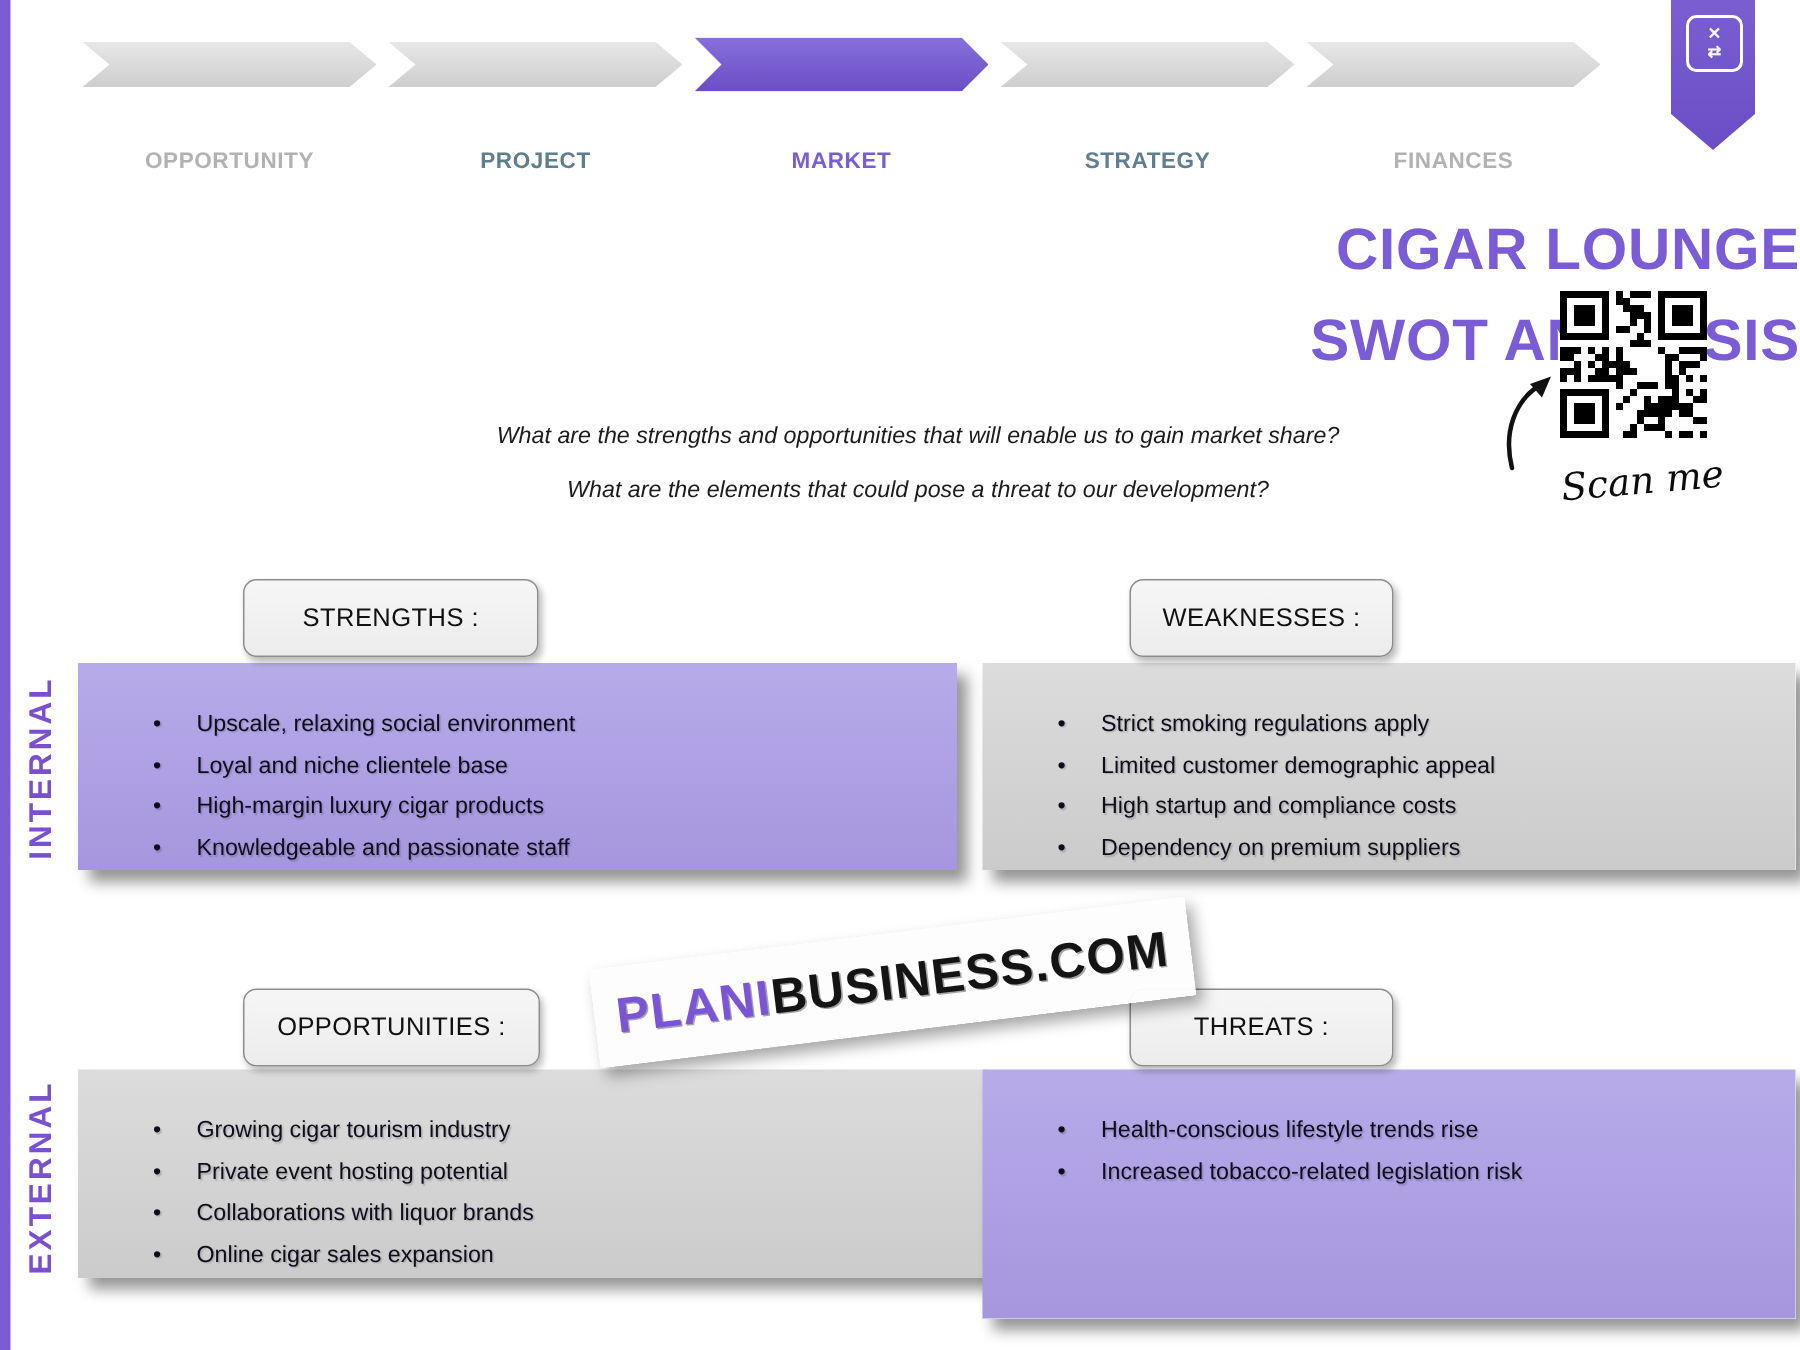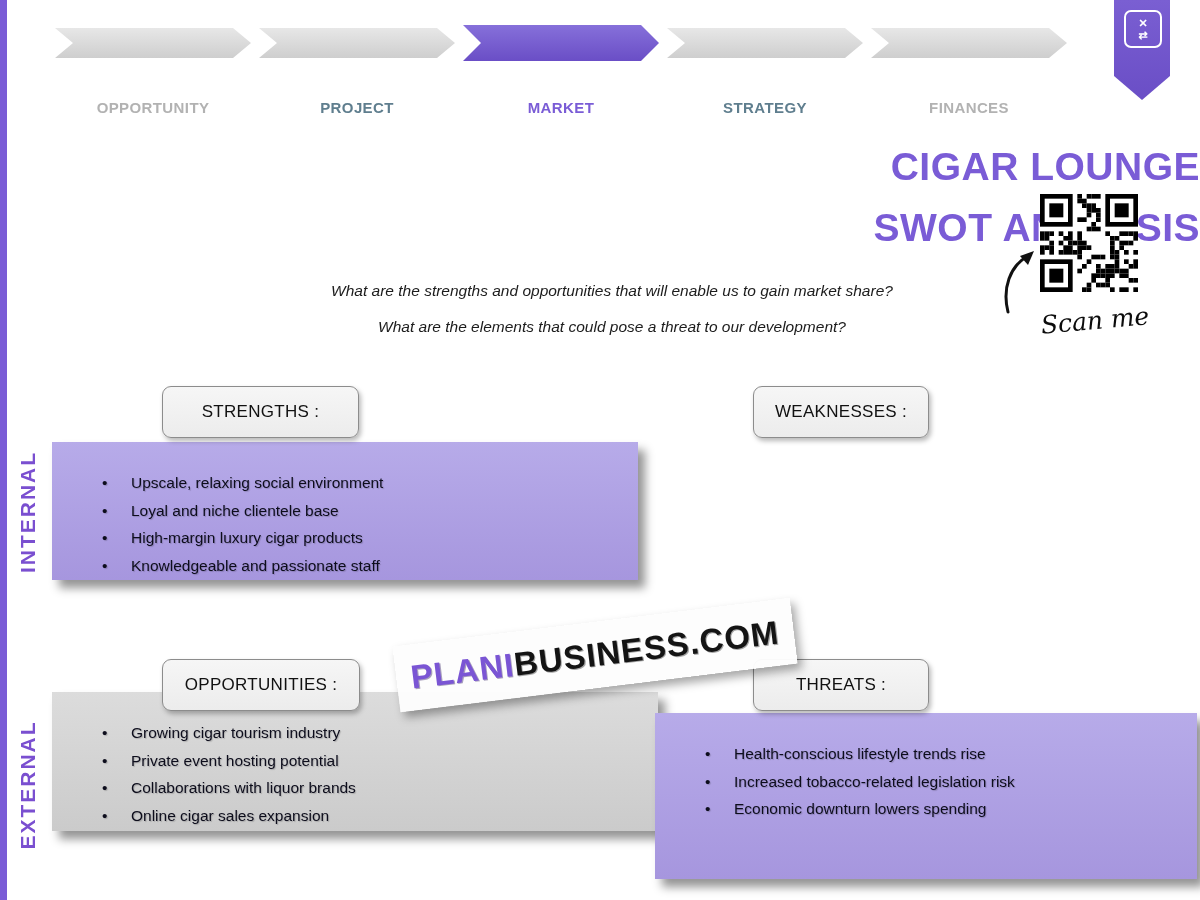--- a/index.html
+++ b/index.html
@@ -81,21 +81,21 @@
   .pill-threats{left:753px; top:659px; width:174px;}
 
   
   .swot-box {
     position:absolute; box-shadow:7px 8px 9px rgba(0,0,0,.42); z-index:1;
   }
   .box-purple{ background:linear-gradient(180deg,#b7abe9 0%,#a696de 100%); }
   .box-gray{ background:linear-gradient(180deg,#dcdcdc 0%,#cbcbcb 100%); }
   .box-strengths{left:52px; top:442px; width:586px; height:138px;}
   .box-weaknesses{left:655px; top:442px; width:542px; height:138px;}
-  .box-opportunities{left:52px; top:692px; width:606px; height:139px;}
+  .box-opportunities{left:52px; top:713px; width:606px; height:139px;}
   .box-threats{left:655px; top:713px; width:542px; height:166px;}
   .swot-box ul { list-style:none; margin:16px; padding:11px 14px 0 34px; }
   .swot-box li {
     position:relative; padding-left:29px; font-size:15.5px; line-height:27.5px;
     color:#0d0d1c; text-shadow:1px 1px 1px rgba(0,0,0,.18);
   }
   .swot-box li::before { content:"\2022"; position:absolute; left:0; top:0; }
 
   
   .axis-label {
@@ -296,33 +296,40 @@
   <div class="pill pill-threats">THREATS :</div>
 
   <div class="swot-box box-purple box-strengths">
     <ul>
         <li>Upscale, relaxing social environment</li>
         <li>Loyal and niche clientele base</li>
         <li>High-margin luxury cigar products</li>
         <li>Knowledgeable and passionate staff</li>
       </ul>
   </div>
+  <div class="swot-box box-gray box-weaknesses">
+    <ul>
+        <li>Strict smoking regulations apply</li>
+        <li>Limited customer demographic appeal</li>
+        <li>High startup and compliance costs</li>
+        <li>Dependency on premium suppliers</li>
+      </ul>
+  </div>
   <div class="swot-box box-gray box-opportunities">
     <ul>
         <li>Growing cigar tourism industry</li>
         <li>Private event hosting potential</li>
         <li>Collaborations with liquor brands</li>
         <li>Online cigar sales expansion</li>
       </ul>
   </div>
   <div class="swot-box box-purple box-threats">
     <ul>
         <li>Health-conscious lifestyle trends rise</li>
         <li>Increased tobacco-related legislation risk</li>
-        <li>Economic downturn lowers spending</li>
       </ul>
   </div>
 
   <div class="axis-label axis-internal">INTERNAL</div>
   <div class="axis-label axis-external">EXTERNAL</div>
 
   <div class="watermark">
     <span class="wm-plani">PLANI</span>
       <span class="wm-biz">BUSINESS</span>
       <span class="wm-com">.COM</span>

